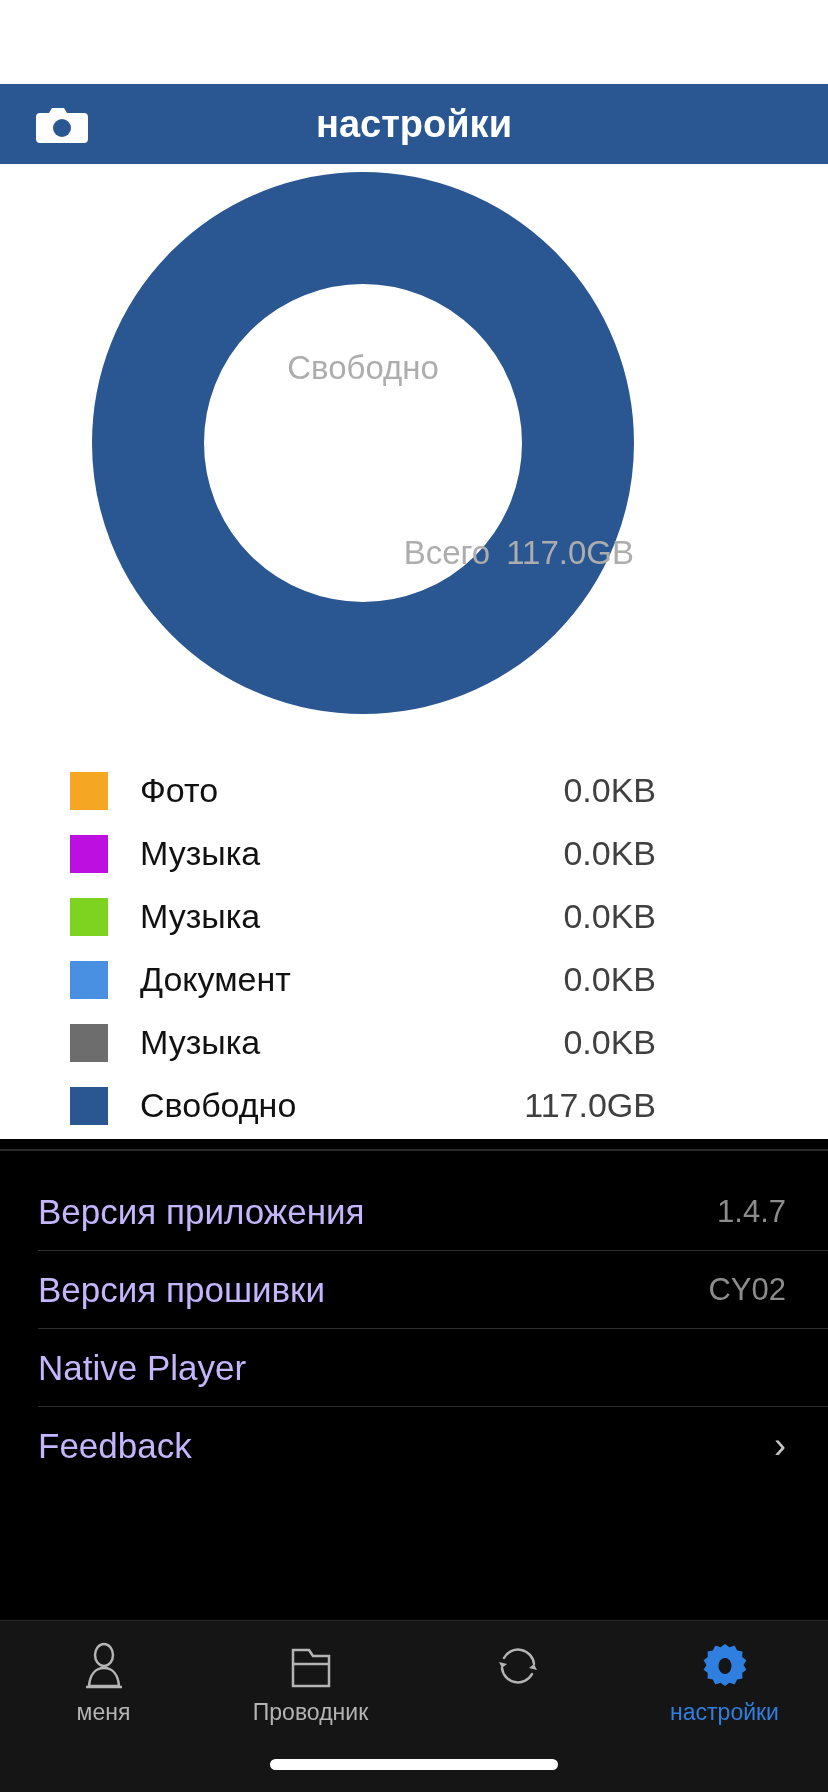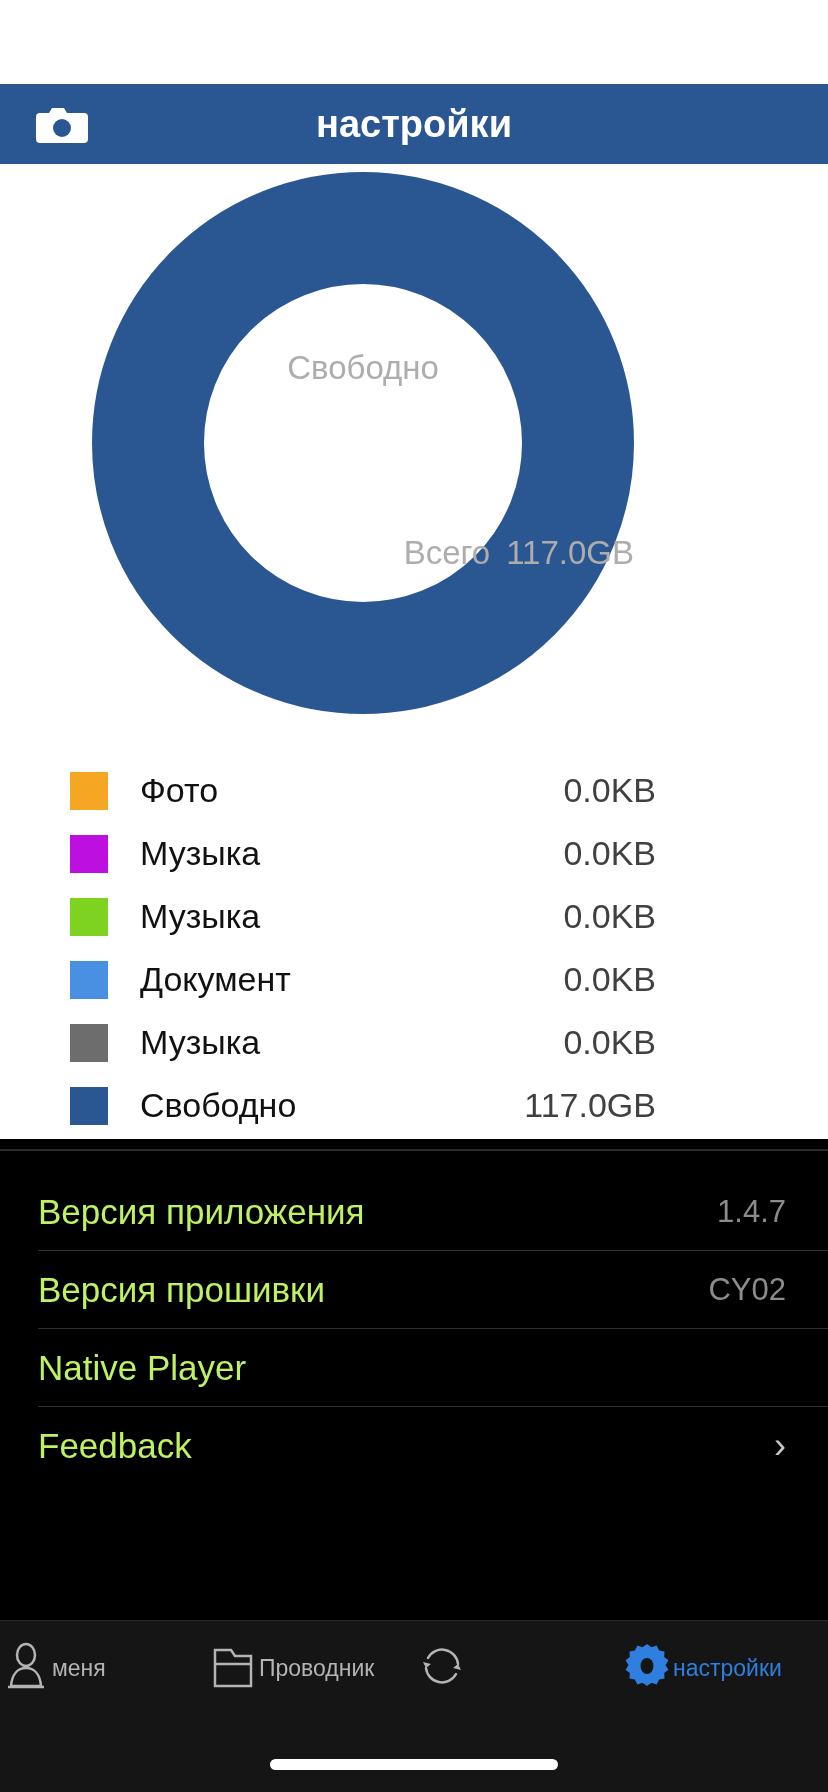--- a/index.html
+++ b/index.html
@@ -61,32 +61,32 @@
   .legend { position:absolute; left:0; top:595px; width:828px; }
   .legend-row { display:flex; align-items:center; height:63px; padding:0 0 0 70px; }
   .swatch { width:38px; height:38px; flex:0 0 38px; }
   .legend-label { margin-left:32px; font-size:34px; color:#111; }
   .legend-value { margin-left:auto; margin-right:172px; font-size:34px; color:#404040; }
 
   
   .settings { position:absolute; left:0; top:1139px; width:828px; height:481px; background:#000; }
   .settings-top-divider { position:absolute; left:0; top:10px; width:828px; height:2px; background:#2b2b2b; }
   .srow { position:relative; height:77px; display:flex; align-items:center; padding:0 42px 0 38px; }
-  .srow-label { color:#bef264; font-size:35px; }
+  .srow-label { color:#c4b5fd; font-size:35px; }
   .srow-value { margin-left:auto; color:#8c8c8c; font-size:31px; }
   .srow-chevron { margin-left:auto; color:#c6c6c6; font-size:36px; line-height:1; }
   .srow-divider { position:relative; height:1px; background:#2e2e2e; margin-left:38px; margin-right:0; }
 
   
   .tabbar {
     position:absolute; left:0; bottom:0; width:828px; height:172px;
     background:#151515; border-top:1px solid #2b2b2b;
     display:flex; align-items:flex-start;
   }
-  .tab { flex:1; display:flex; flex-direction:row; align-items:center; padding-top:16px; }
+  .tab { flex:1; display:flex; flex-direction:column; align-items:center; padding-top:16px; }
   .tab .ticon { height:58px; display:flex; align-items:center; justify-content:center; }
   .tab .tlabel { margin-top:4px; font-size:23px; color:#b4b4b4; white-space:nowrap; }
   .tab.active .tlabel { color:#2f7fe0; }
   .home-indicator { position:absolute; left:50%; transform:translateX(-50%); bottom:22px; width:288px; height:11px; background:#fff; border-radius:6px; }
 </style>
 </head>
 <body>
 
 <div class="phone">
 

